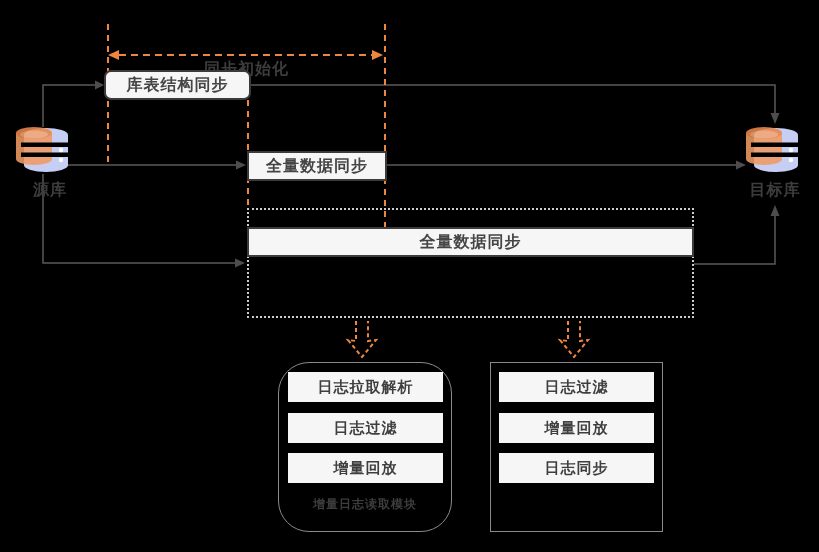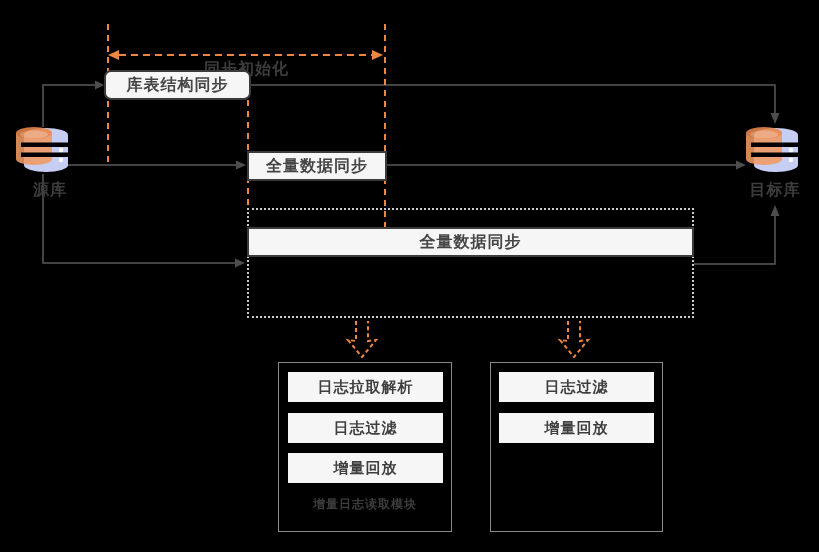--- a/index.html
+++ b/index.html
@@ -114,25 +114,26 @@
 
   <div class="node-box" style="left:104px;top:70px;width:147px;height:30px;border-radius:7px;">库表结构同步</div>
 
   <div class="node-box" style="left:247px;top:151px;width:140px;height:30px;">全量数据同步</div>
 
   <div class="dotted-container" style="left:247px;top:208px;width:447px;height:110px;"></div>
 
   <div class="node-box" style="left:247px;top:227px;width:447px;height:30px;">全量数据同步</div>
 
 
-  <div class="module" style="left:278px;top:362px;width:174px;height:170px;">
+  <div class="module" style="left:278px;top:362px;width:174px;height:170px;border-radius:31px;">
     <div class="module-item" style="top:9px;">日志拉取解析</div>
     <div class="module-item" style="top:50px;">日志过滤</div>
     <div class="module-item" style="top:90px;">增量回放</div>
     <div class="module-label">增量日志读取模块</div>
   </div>
 
   <div class="module" style="left:490px;top:362px;width:173px;height:170px;">
     <div class="module-item" style="left:8px;top:9px;">日志过滤</div>
     <div class="module-item" style="left:8px;top:50px;">增量回放</div>
+    <div class="module-item" style="left:8px;top:90px;">日志同步</div>
   </div>
 
 </div>
 
 </body></html>

